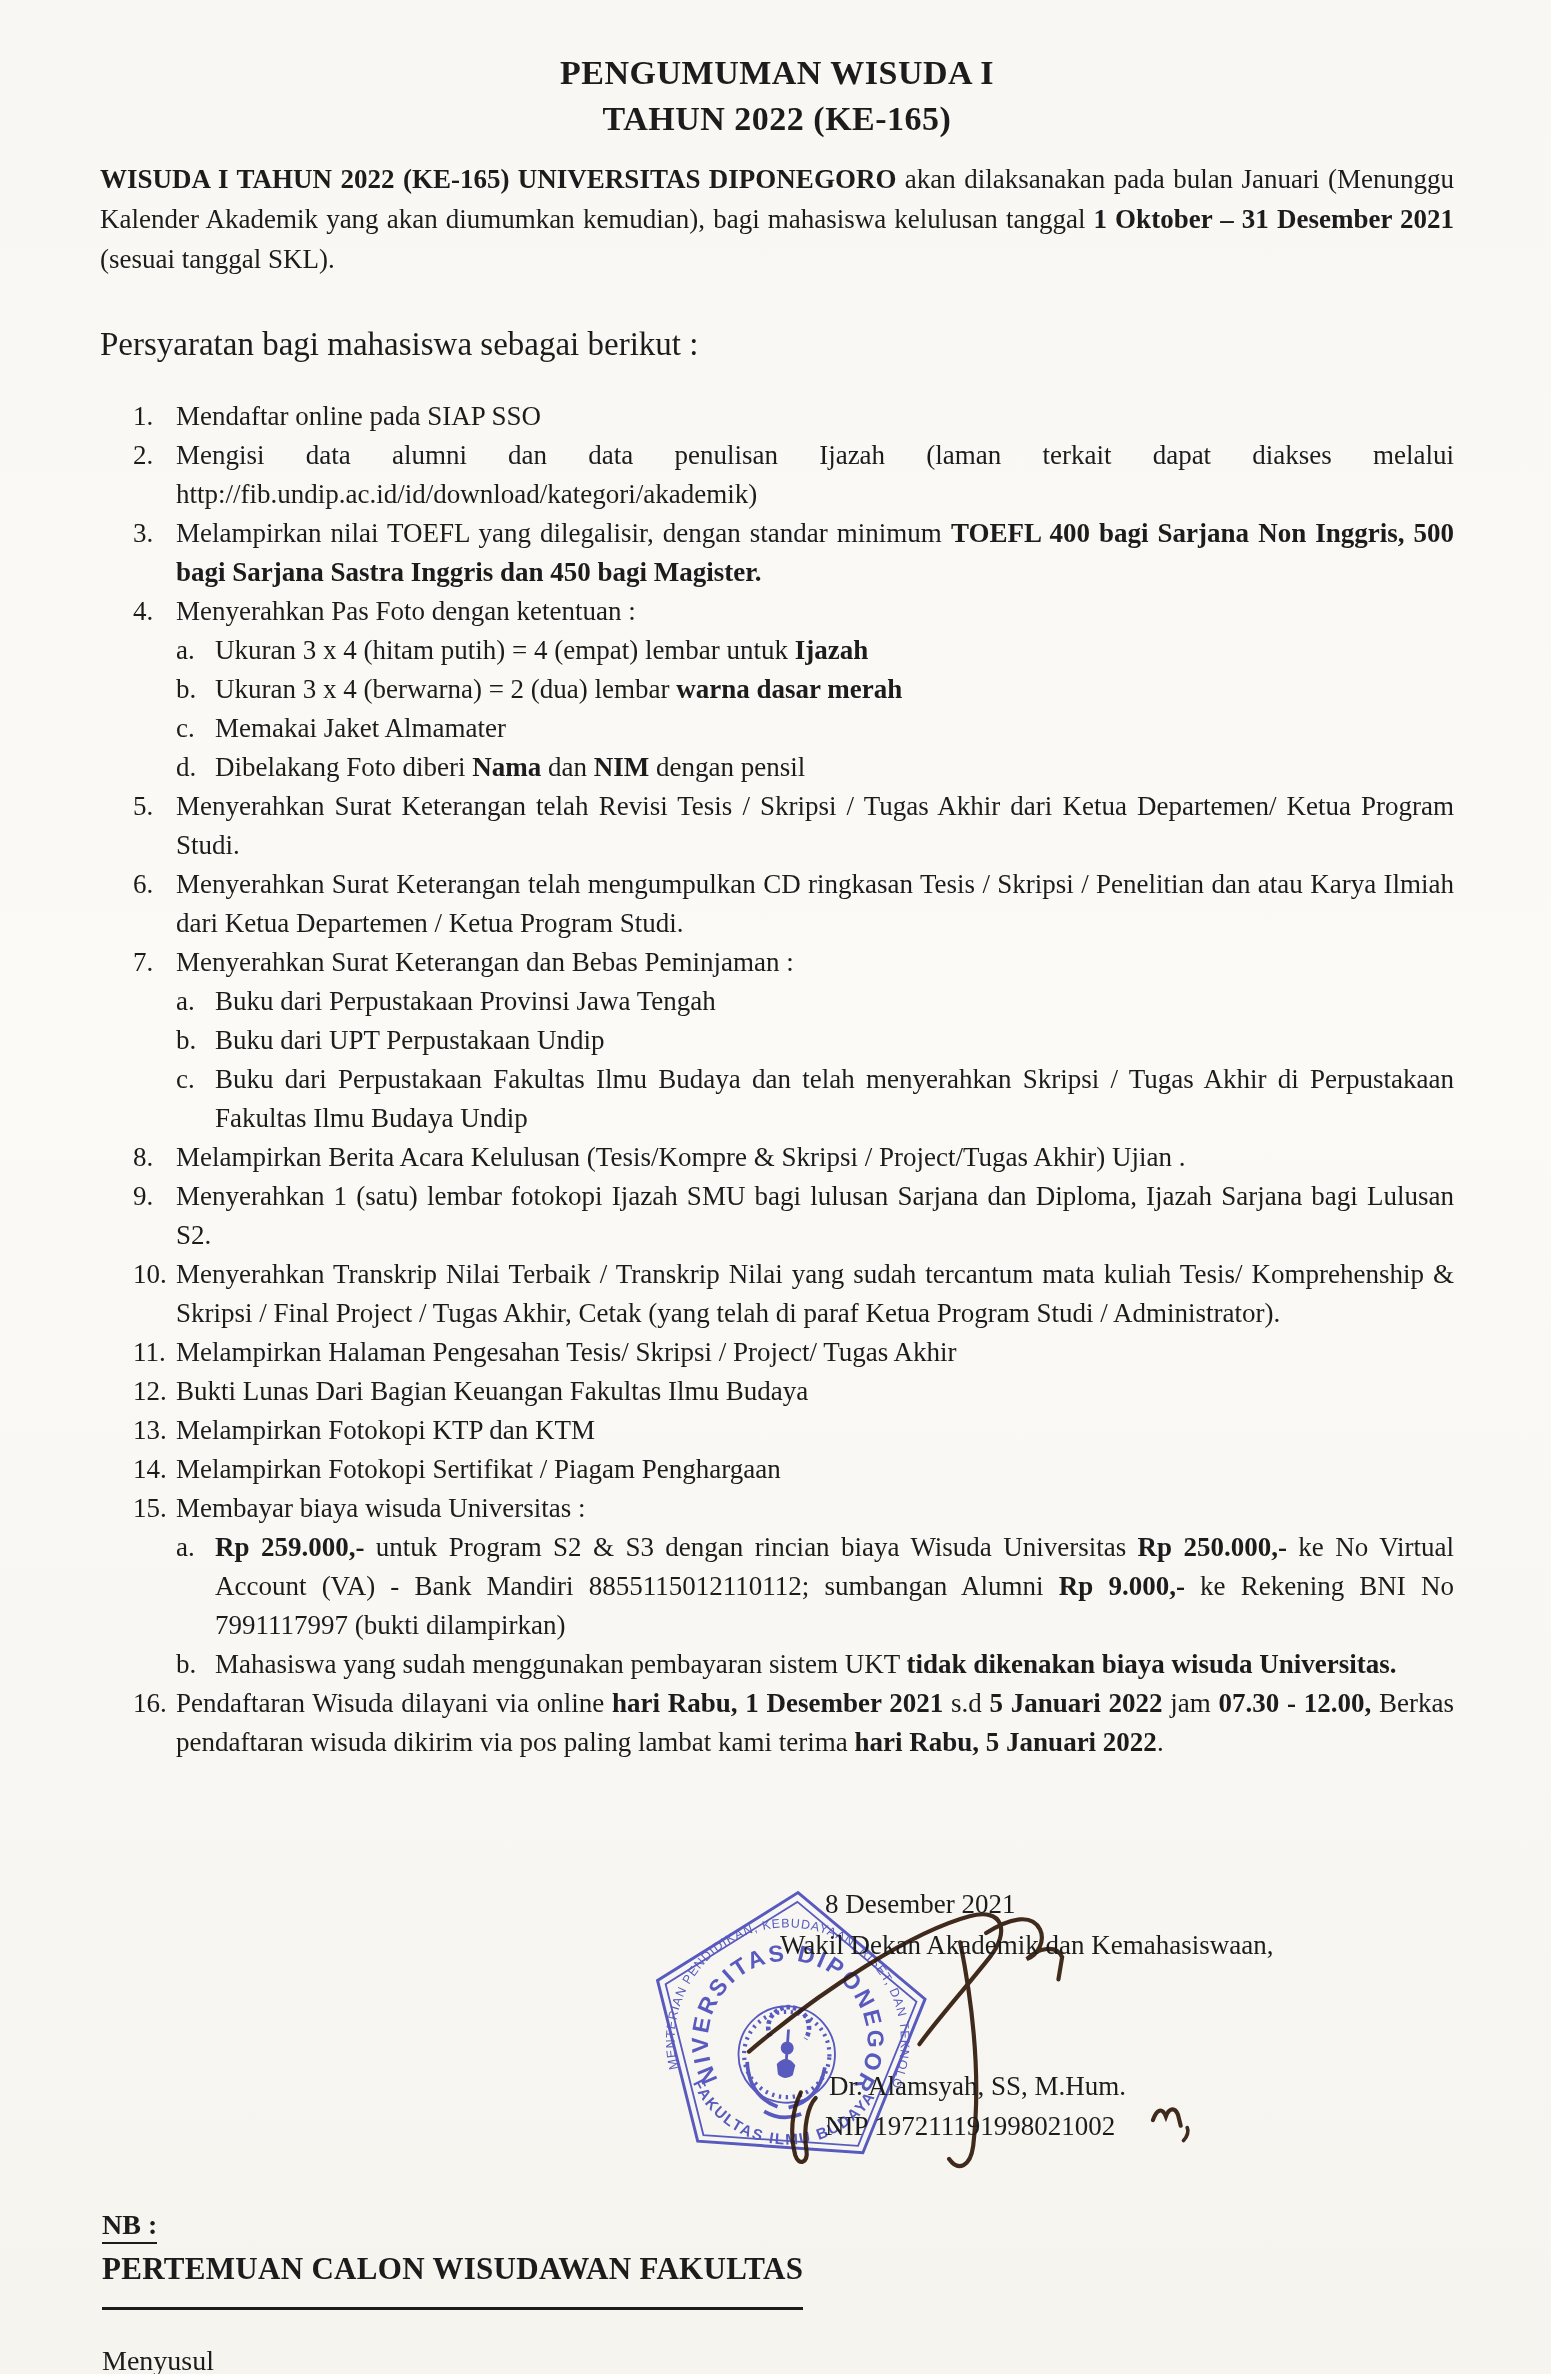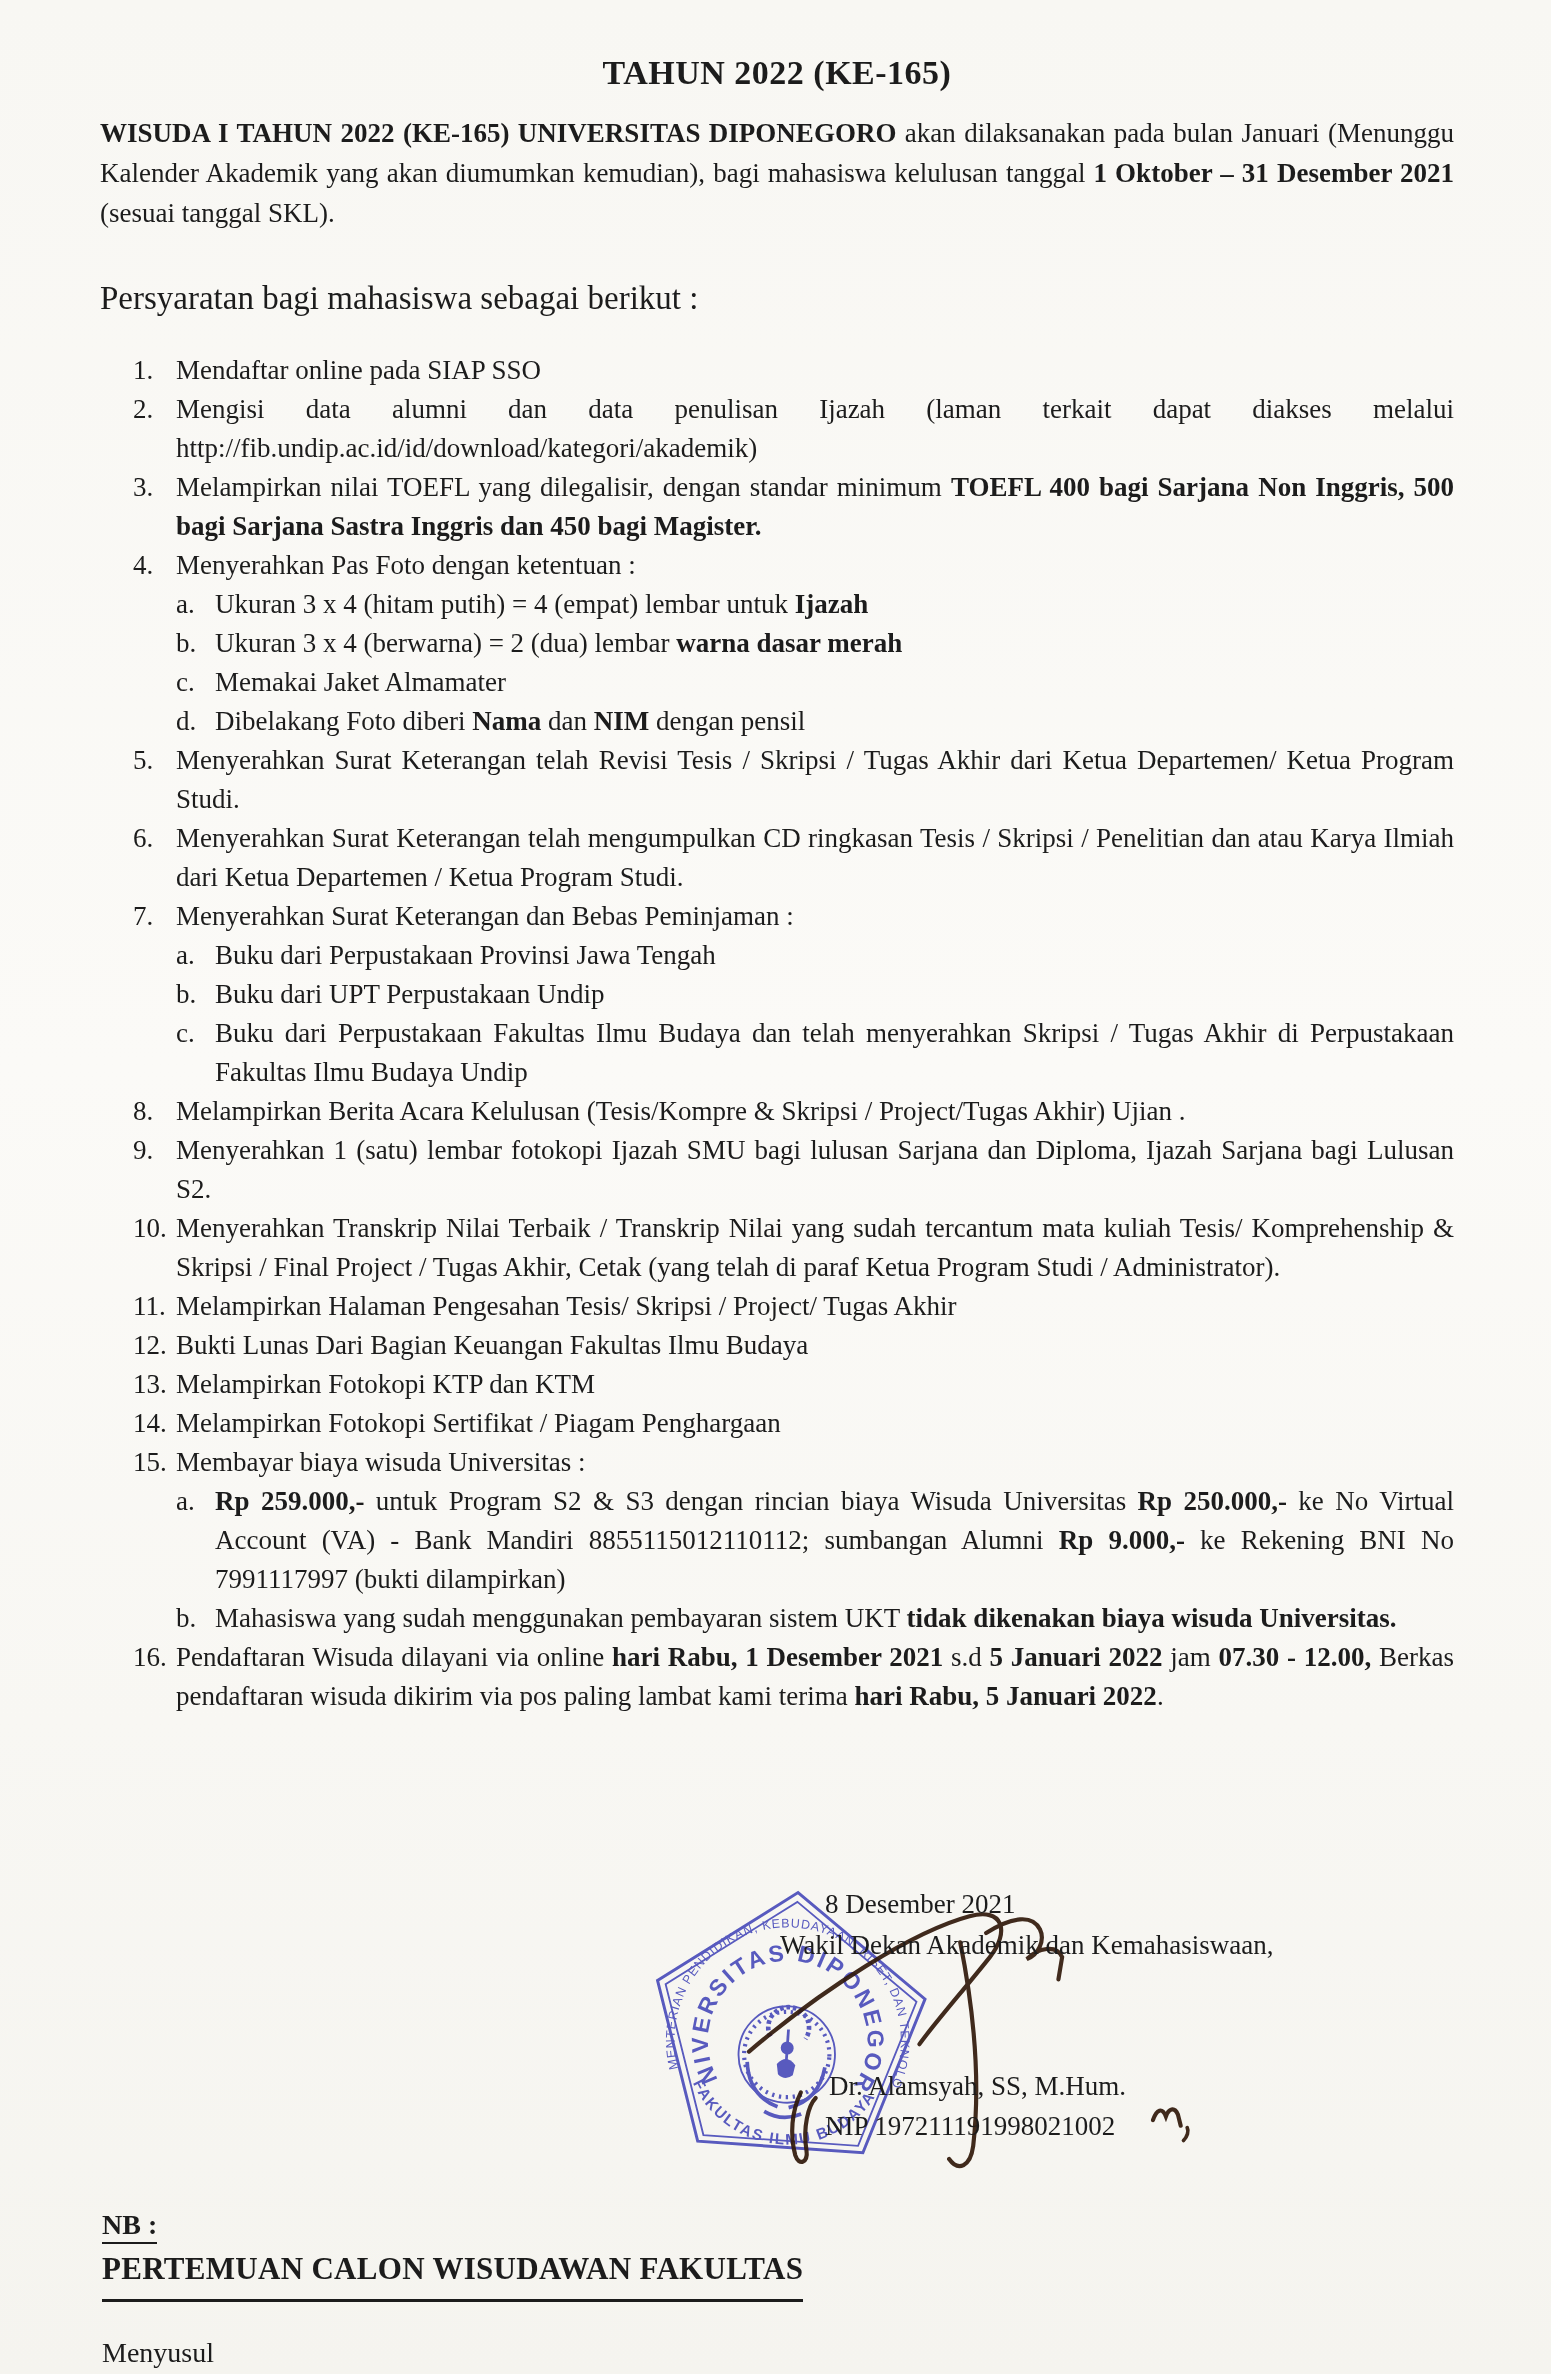--- a/index.html
+++ b/index.html
@@ -25,30 +25,31 @@
   .closing { position:absolute; left:100px; right:98px; top:1870px; height:334px; }
   .sig-line { position:absolute; font-size:27px; line-height:39px; white-space:nowrap; }
   .sig-date { left:725px; top:15px; }
   .sig-role { left:680px; top:56px; }
   .sig-name { left:729px; top:197px; }
   .sig-nip  { left:725px; top:237px; }
   .stamp-svg { position:absolute; left:540px; top:13px; transform:rotate(4deg); opacity:.88; }
   .sign-svg  { position:absolute; left:0; top:0; }
   .nb { position:absolute; left:102px; top:2209px; }
   .nb-label { font-size:28px; font-weight:bold; display:inline-block; border-bottom:2.8px solid #1c1c1c; padding-bottom:0.9px; }
-  .nb-title { margin-top:7.4px; font-size:31px; font-weight:bold; letter-spacing:0.3px; display:inline-block; border-bottom:3.7px solid #1c1c1c; padding-bottom:12px; display:block; width:fit-content; }
+  .nb-title { margin-top:7.4px; font-size:31px; font-weight:bold; letter-spacing:0.3px; display:inline-block; border-bottom:3.7px solid #1c1c1c; padding-bottom:20px; display:block; width:fit-content; }
   .nb-note { margin-top:35px; font-size:28px; }
   .stamp-text { fill:#4345b8; font-family:"Liberation Sans", sans-serif; }
 </style>
 </head>
 <body>
 
 <div class="page">
 
   <div class="title-block">
+    <div class="title-line">PENGUMUMAN WISUDA I</div>
     <div class="title-line">TAHUN 2022 (KE-165)</div>
   </div>
 
   <p class="intro"><b>WISUDA I TAHUN 2022 (KE-165) UNIVERSITAS DIPONEGORO</b><span> akan dilaksanakan pada bulan Januari (Menunggu Kalender Akademik yang akan diumumkan kemudian), bagi mahasiswa kelulusan tanggal </span><b>1 Oktober – 31 Desember 2021</b><span> (sesuai tanggal SKL).</span></p>
 
   <div class="req-heading">Persyaratan bagi mahasiswa sebagai berikut :</div>
 
   <div class="list" id="list-root">
       <div class="item">
         <span class="num">1.</span>

